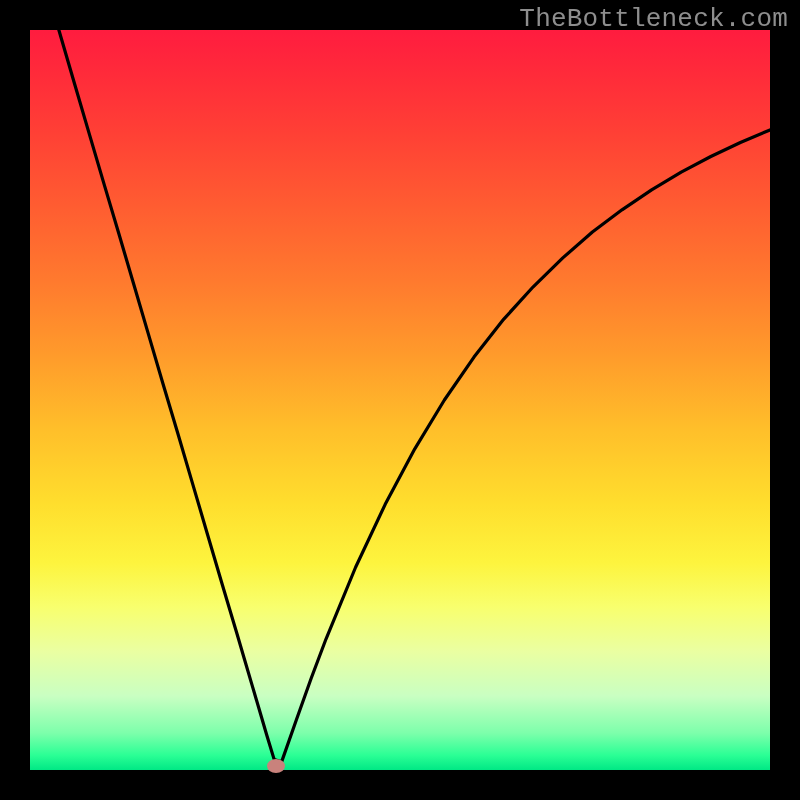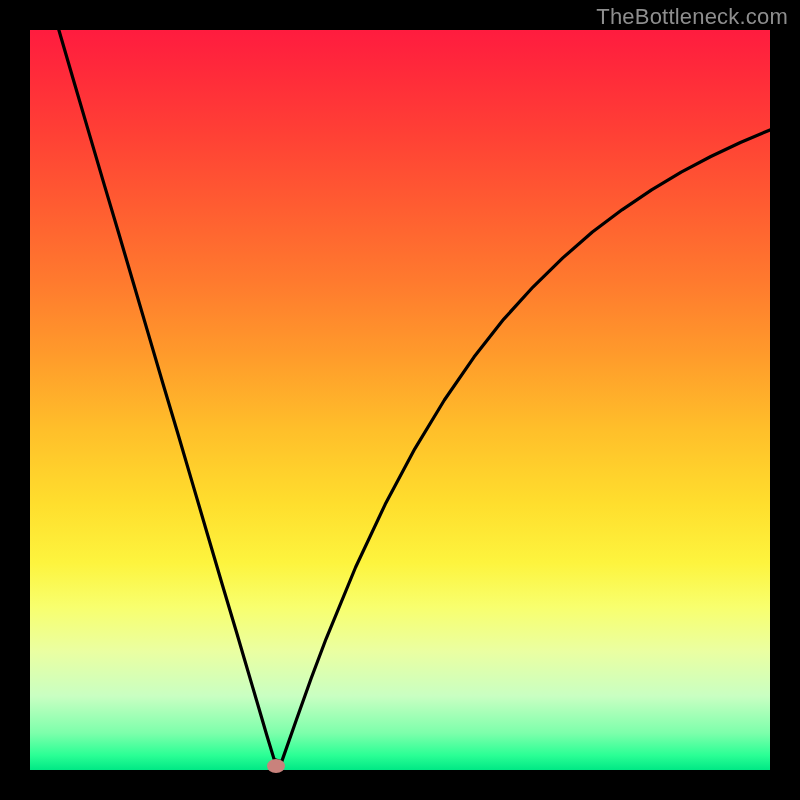--- a/index.html
+++ b/index.html
@@ -8,22 +8,22 @@
     position: absolute;
     left: 0; top: 0;
     width: 800px; height: 800px;
     background: #000;
   }
   .watermark {
     position: absolute;
     top: 4px;
     right: 12px;
     color: #8e8e8e;
-    font-family: Liberation Sans, sans-serif;
-    font-size: 22px;
+    font-family: Liberation Mono, monospace;
+    font-size: 26px;
     font-weight: 500;
     letter-spacing: 0.2px;
     z-index: 10;
   }
   .plot {
     position: absolute;
     left: 30px;
     top: 30px;
     width: 740px;
     height: 740px;

